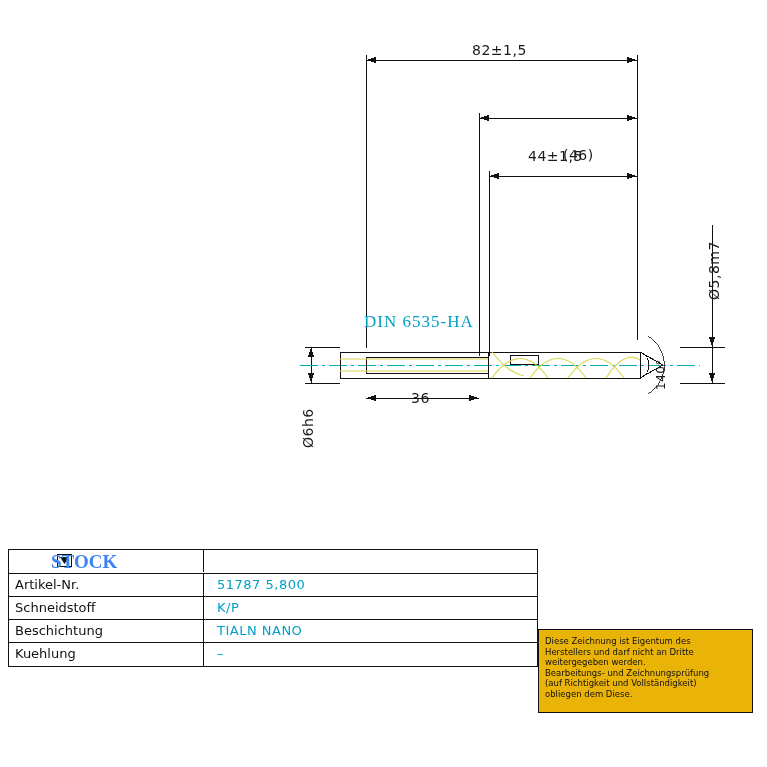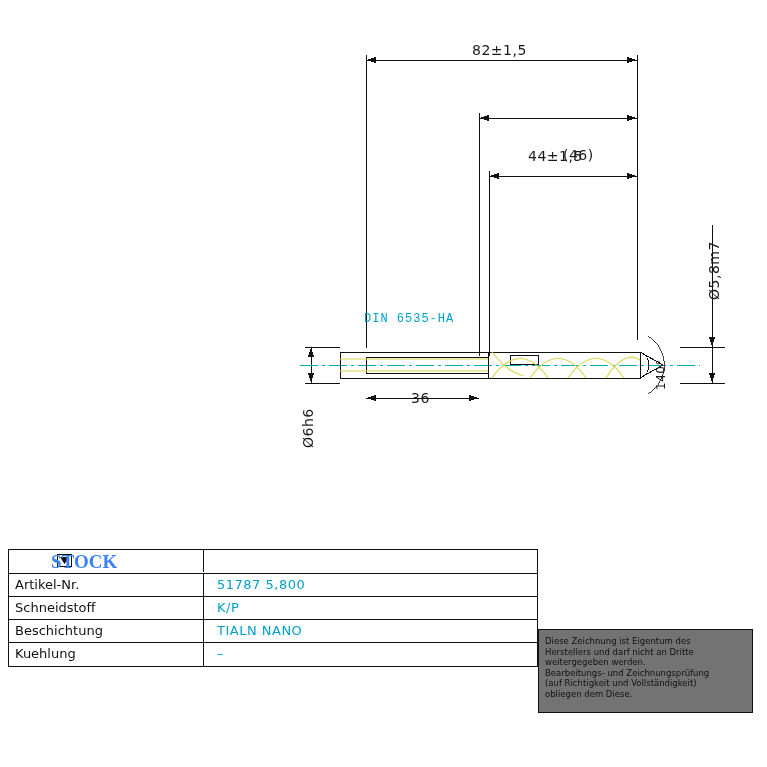--- a/index.html
+++ b/index.html
@@ -16,22 +16,22 @@
     position:absolute;
     color:#1a1a1a;
     font-family:"DejaVu Sans", sans-serif;
     font-size:14px;
     white-space:nowrap;
     letter-spacing:0.5px;
   }
   .blue-text{
     position:absolute;
     color:#00a0c8;
-    font-family:Liberation Mono, monospace;
-    font-size:12px;
+    font-family:Liberation Serif, serif;
+    font-size:17px;
     white-space:nowrap;
     letter-spacing:1px;
   }
   .rot90{transform:rotate(-90deg);transform-origin:left top;}
   
   .titleblock{
     position:absolute;
     left:8px; top:549px;
     width:530px;
     border:1px solid #111;
@@ -80,21 +80,21 @@
     font-family:"DejaVu Sans", sans-serif;
     letter-spacing:0.5px;
   }
   
   .notebox{
     position:absolute;
     left:538px;top:629px;
     width:215px;height:84px;
     border:1px solid #111;
     box-sizing:border-box;
-    background:#737373;
+    background:#eab308;
     padding:6px 5px 0 6px;
   }
   .notebox p{
     margin:0;
     font-size:8.5px;
     line-height:10.5px;
     color:#111;
     font-family:"DejaVu Sans", sans-serif;
   }
 </style>

